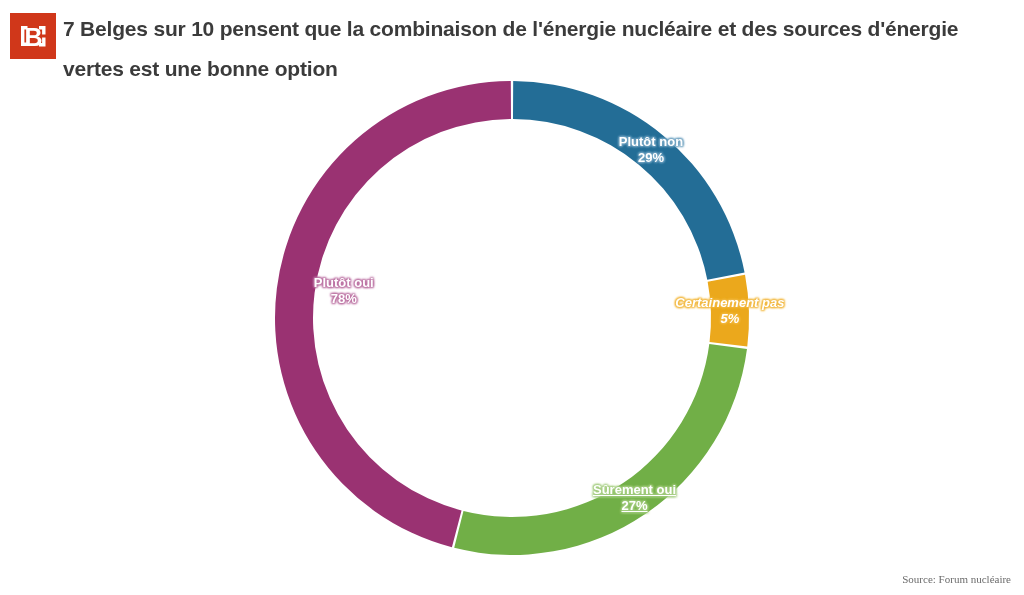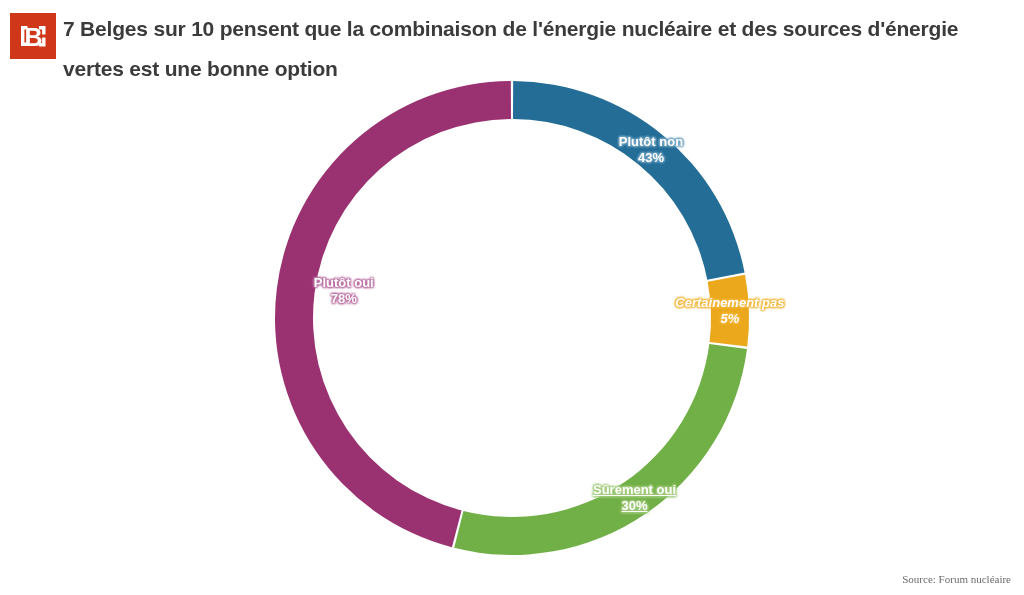--- a/index.html
+++ b/index.html
@@ -52,29 +52,29 @@
 <main class="chart-wrap">
   <svg id="donut-svg" width="1024" height="595" viewBox="0 0 1024 595">
       <path d="M 513.1849950625061 81.00296249382814 A 237 237 0 0 1 744.5771224701915 272.427178017095 L 707.2862758294013 279.73421276540887 A 199 199 0 0 0 512.9949958541719 119.0024874948177 Z" fill="#236D96"></path>
       <path d="M 745.0212143353715 274.7551891012474 A 237 237 0 0 1 747.2767643407934 346.5279540333118 L 709.5530637291895 341.95385169885674 A 199 199 0 0 0 707.6591630917254 281.68895624957065 Z" fill="#EBA81C"></path>
       <path d="M 746.9797258149101 348.87925607830664 A 237 237 0 0 1 454.2089997477492 547.8460360542342 L 463.47506729874306 510.99308512570724 A 199 199 0 0 0 709.3036516336166 343.92815172819843 Z" fill="#71AF47"></path>
       <path d="M 451.9134672206212 547.2566434774631 A 237 237 0 0 1 510.81500493749377 81.00296249382814 L 511.00500414582814 119.0024874948177 A 199 199 0 0 0 461.5475948392558 510.49819431230026 Z" fill="#9A3272"></path>
     </svg>
   <div id="labels">
       <div class="slice-label" style="left: 650.958px; top: 150.028px; text-shadow: rgb(111, 162, 193) 0px 0px 2px, rgb(111, 162, 193) 0px 0px 3px, rgb(111, 162, 193) 1px 1px 2px, rgb(111, 162, 193) -1px -1px 2px, rgb(111, 162, 193) 1px -1px 2px, rgb(111, 162, 193) -1px 1px 2px;">
         <div>Plutôt non</div>
-        <div>43%</div>
+        <div>29%</div>
       </div>
       <div class="slice-label" style="left: 729.892px; top: 311.152px; text-shadow: rgb(242, 184, 63) 0px 0px 2px, rgb(242, 184, 63) 0px 0px 3px, rgb(242, 184, 63) 1px 1px 2px, rgb(242, 184, 63) -1px -1px 2px, rgb(242, 184, 63) 1px -1px 2px, rgb(242, 184, 63) -1px 1px 2px; font-style: italic;">
         <div>Certainement pas</div>
         <div>5%</div>
       </div>
       <div class="slice-label" style="left: 634.534px; top: 498.304px; text-shadow: rgb(163, 204, 127) 0px 0px 2px, rgb(163, 204, 127) 0px 0px 3px, rgb(163, 204, 127) 1px 1px 2px, rgb(163, 204, 127) -1px -1px 2px, rgb(163, 204, 127) 1px -1px 2px, rgb(163, 204, 127) -1px 1px 2px; text-decoration: underline;">
         <div>Sûrement oui</div>
-        <div>30%</div>
+        <div>27%</div>
       </div>
       <div class="slice-label" style="left: 295.719px; top: 290.677px; text-shadow: rgb(188, 114, 163) 0px 0px 2px, rgb(188, 114, 163) 0px 0px 3px, rgb(188, 114, 163) 1px 1px 2px, rgb(188, 114, 163) -1px -1px 2px, rgb(188, 114, 163) 1px -1px 2px, rgb(188, 114, 163) -1px 1px 2px; margin-left: 48px;">
         <div>Plutôt oui</div>
         <div>78%</div>
       </div>
     </div>
 </main>
 
 <div class="source">Source: Forum nucléaire</div>
 

